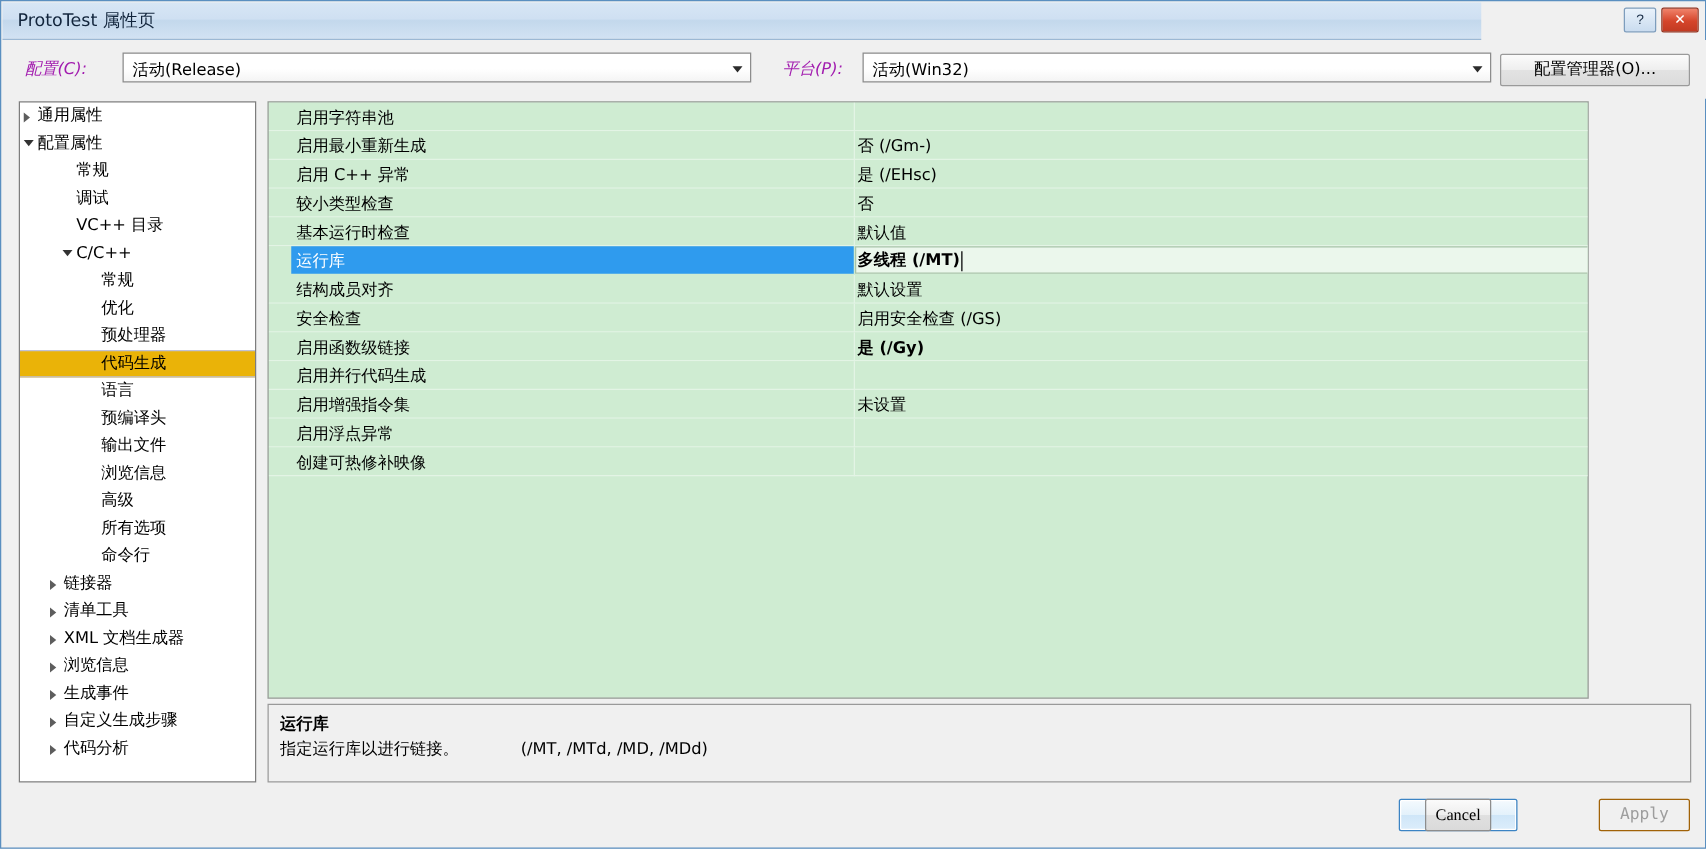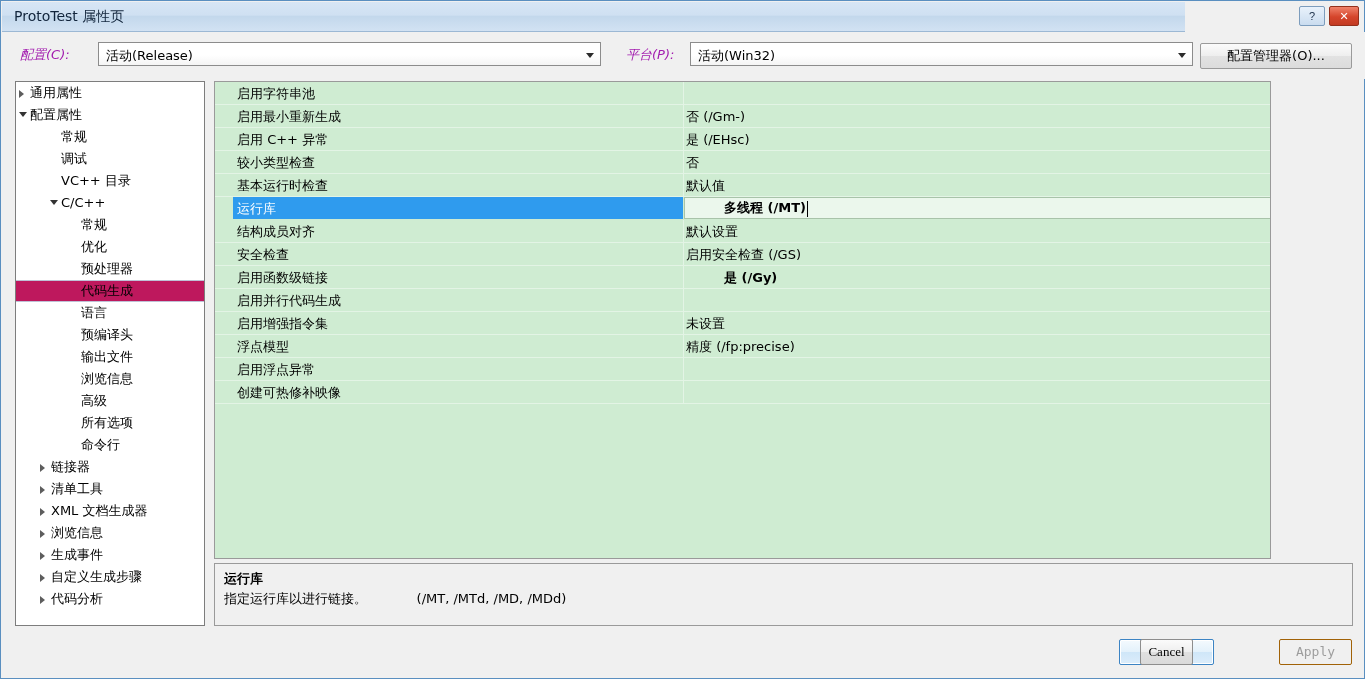--- a/index.html
+++ b/index.html
@@ -132,21 +132,21 @@
   .tree-item {
     position: relative;
     height: 22px;
     line-height: 22px;
     white-space: nowrap;
     font-size: 13px;
     color: #000;
     font-family: "DejaVu Sans", sans-serif;
   }
   .tree-item.sel {
-    background: #be185d;
+    background: #eab308;
     border-top: 1px solid #bfc1d6;
     border-bottom: 1px solid #bfc1d6;
     height: 20px;
     line-height: 20px;
   }
   .arrow {
     position: absolute;
     top: 8px;
     width: 0; height: 0;
   }
@@ -189,21 +189,21 @@
     font-family: "DejaVu Sans", sans-serif;
   }
   .grow .gval {
     position: absolute;
     left: 471px; top: 3px;
     font-size: 13px;
     color: #000;
     white-space: nowrap;
     font-family: "DejaVu Sans", sans-serif;
   }
-  .grow .gval.bold { font-weight: bold; padding-left: 38px; }
+  .grow .gval.bold { font-weight: bold; }
   .gsplit {
     position: absolute;
     left: 468px; top: 0;
     width: 1px; height: 23px;
     background: #e3f4e5;
   }
 
   
   .grow.sel { border-bottom: none; height: 23px; }
   .grow.sel .gnamebg {
@@ -479,25 +479,20 @@
           <div class="gname">启用并行代码生成</div>
           <div class="gval"><span></span></div>
         </div>
         <div class="grow">
           <div class="gsplit"></div>
           <div class="gname">启用增强指令集</div>
           <div class="gval"><span>未设置</span></div>
         </div>
         <div class="grow">
           <div class="gsplit"></div>
-          <div class="gname">浮点模型</div>
-          <div class="gval"><span>精度 (/fp:precise)</span></div>
-        </div>
-        <div class="grow">
-          <div class="gsplit"></div>
           <div class="gname">启用浮点异常</div>
           <div class="gval"><span></span></div>
         </div>
         <div class="grow">
           <div class="gsplit"></div>
           <div class="gname">创建可热修补映像</div>
           <div class="gval"><span></span></div>
         </div>
       </div>
   </div>

